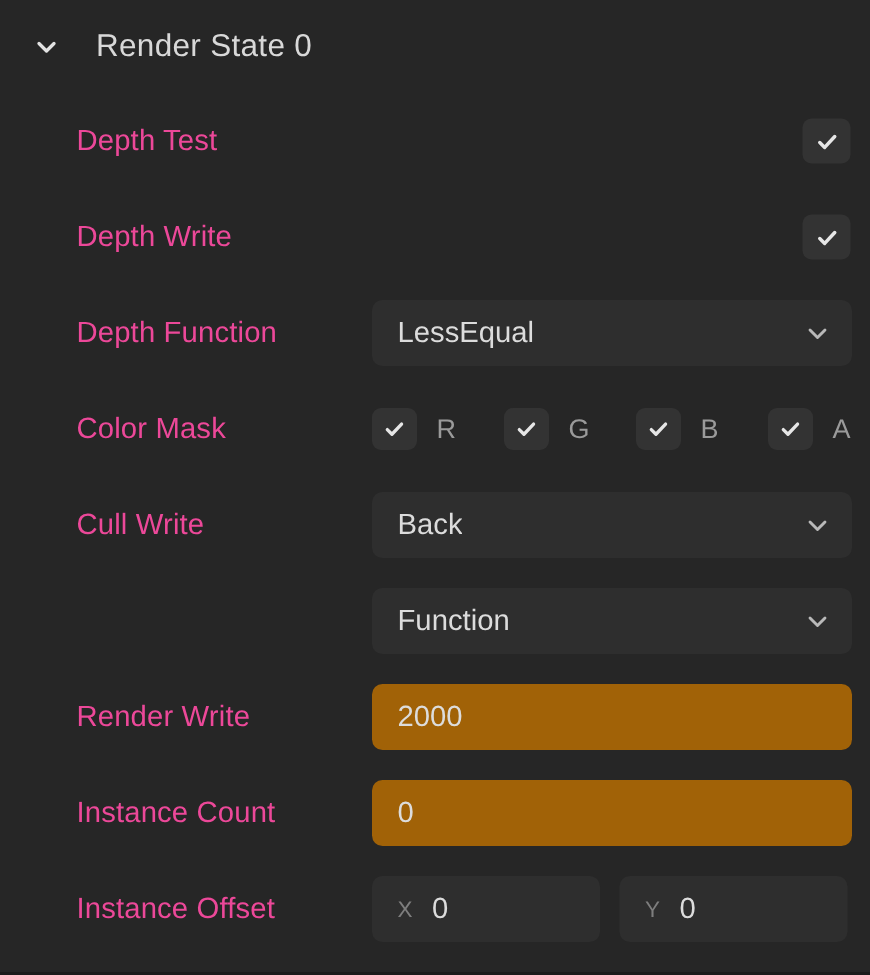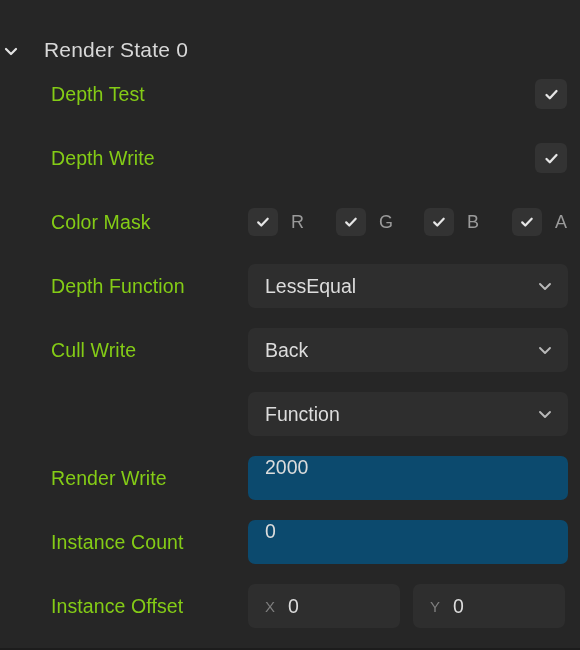--- a/index.html
+++ b/index.html
@@ -24,22 +24,23 @@
   }
 
   
   .section-header {
     position: absolute;
     left: 0;
     top: 0;
     width: 580px;
     height: 62px;
     display: flex;
-    align-items: flex-end;
-    box-sizing: border-box;
+    align-items: center;
+    box-sizing: border-box;
+    padding-left: 20px;
   }
   .chevron-toggle {
     width: 22px;
     height: 22px;
     display: flex;
     align-items: center;
     justify-content: center;
     flex: 0 0 auto;
   }
   .chevron-toggle svg { display: block; }
@@ -61,21 +62,21 @@
   .row {
     position: relative;
     height: 64px;
     display: flex;
     align-items: center;
   }
   .row-label {
     position: absolute;
     left: 51px;
     font-size: 19.5px;
-    color: #84cc16;
+    color: #ec4899;
     white-space: nowrap;
     letter-spacing: .1px;
   }
   .row-control {
     position: absolute;
     left: 248px;
     right: 0;
     display: flex;
     align-items: center;
   }
@@ -122,23 +123,24 @@
     height: 18px;
     flex: 0 0 auto;
     display: flex;
     align-items: center;
     justify-content: center;
   }
 
   
   .field {
     height: 44px;
-    background: #0c4a6e;
+    background: #a16207;
     border-radius: 7px;
     display: flex;
+    align-items: center;
     box-sizing: border-box;
     padding: 0 14px 0 17px;
     width: 320px;
   }
   .field-value {
     font-size: 19.5px;
     color: #dcdcdc;
     white-space: nowrap;
   }
 
@@ -219,20 +221,34 @@
       <div class="row-control right-align">
         <span class="checkbox">
           <svg width="17" height="17" viewBox="0 0 17 17" aria-hidden="true">
             <path d="M3.5 9 L6.8 12.3 L13.5 5" fill="none" stroke="#e6e6e6" stroke-width="2.3" stroke-linecap="round" stroke-linejoin="round"></path>
           </svg>
         </span>
       </div>
     </div>
 
     <div class="row">
+      <span class="row-label">Depth Function</span>
+      <div class="row-control">
+        <div class="select">
+          <span class="select-value">LessEqual</span>
+          <span class="select-chevron">
+            <svg width="18" height="18" viewBox="0 0 18 18" aria-hidden="true">
+              <path d="M4 7 L9 12 L14 7" fill="none" stroke="#b9b9b9" stroke-width="1.9" stroke-linecap="round" stroke-linejoin="round"></path>
+            </svg>
+          </span>
+        </div>
+      </div>
+    </div>
+
+    <div class="row">
       <span class="row-label">Color Mask</span>
       <div class="row-control">
         <div class="mask-group">
 
           <div class="mask-item">
             <span class="checkbox">
               <svg width="16" height="16" viewBox="0 0 16 16" aria-hidden="true">
                 <path d="M3.2 8.4 L6.3 11.5 L12.7 4.7" fill="none" stroke="#e6e6e6" stroke-width="2.2" stroke-linecap="round" stroke-linejoin="round"></path>
               </svg>
             </span>
@@ -264,34 +280,20 @@
               </svg>
             </span>
             <span class="mask-label">A</span>
           </div>
 
         </div>
       </div>
     </div>
 
     <div class="row">
-      <span class="row-label">Depth Function</span>
-      <div class="row-control">
-        <div class="select">
-          <span class="select-value">LessEqual</span>
-          <span class="select-chevron">
-            <svg width="18" height="18" viewBox="0 0 18 18" aria-hidden="true">
-              <path d="M4 7 L9 12 L14 7" fill="none" stroke="#b9b9b9" stroke-width="1.9" stroke-linecap="round" stroke-linejoin="round"></path>
-            </svg>
-          </span>
-        </div>
-      </div>
-    </div>
-
-    <div class="row">
       <span class="row-label">Cull Write</span>
       <div class="row-control">
         <div class="select">
           <span class="select-value">Back</span>
           <span class="select-chevron">
             <svg width="18" height="18" viewBox="0 0 18 18" aria-hidden="true">
               <path d="M4 7 L9 12 L14 7" fill="none" stroke="#b9b9b9" stroke-width="1.9" stroke-linecap="round" stroke-linejoin="round"></path>
             </svg>
           </span>
         </div>

